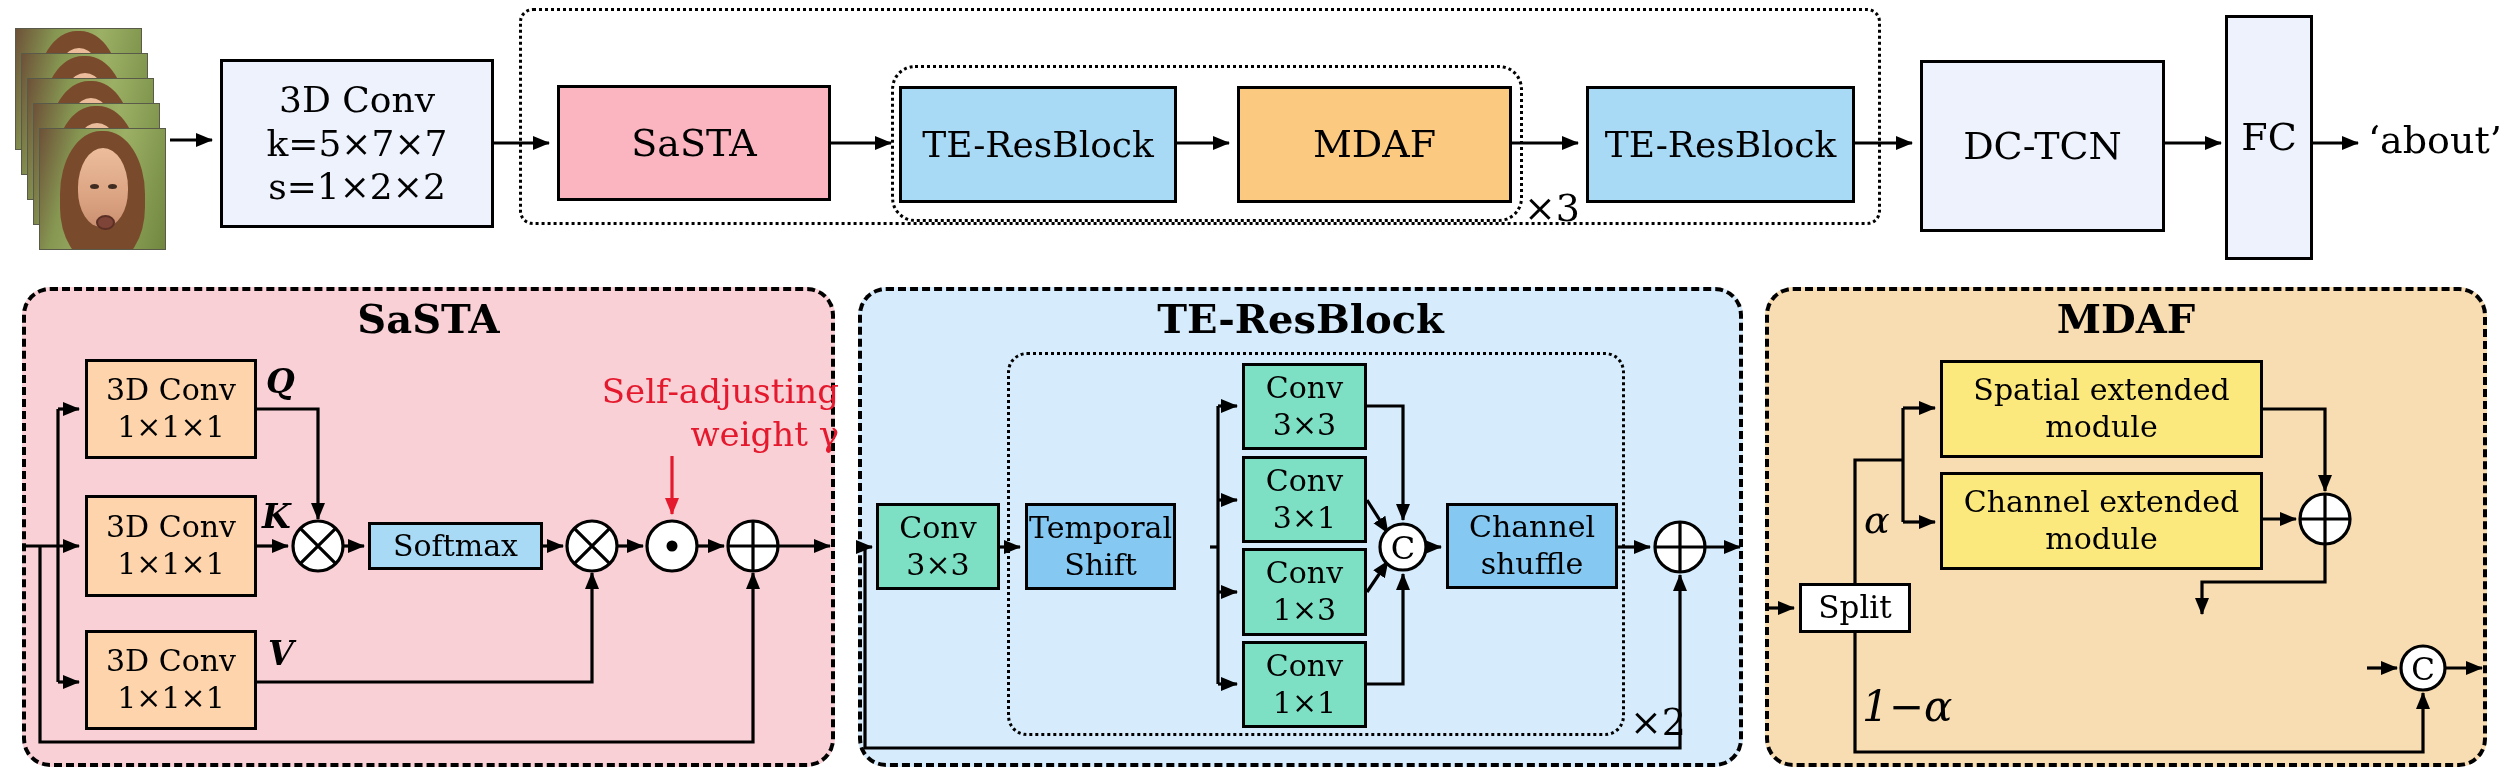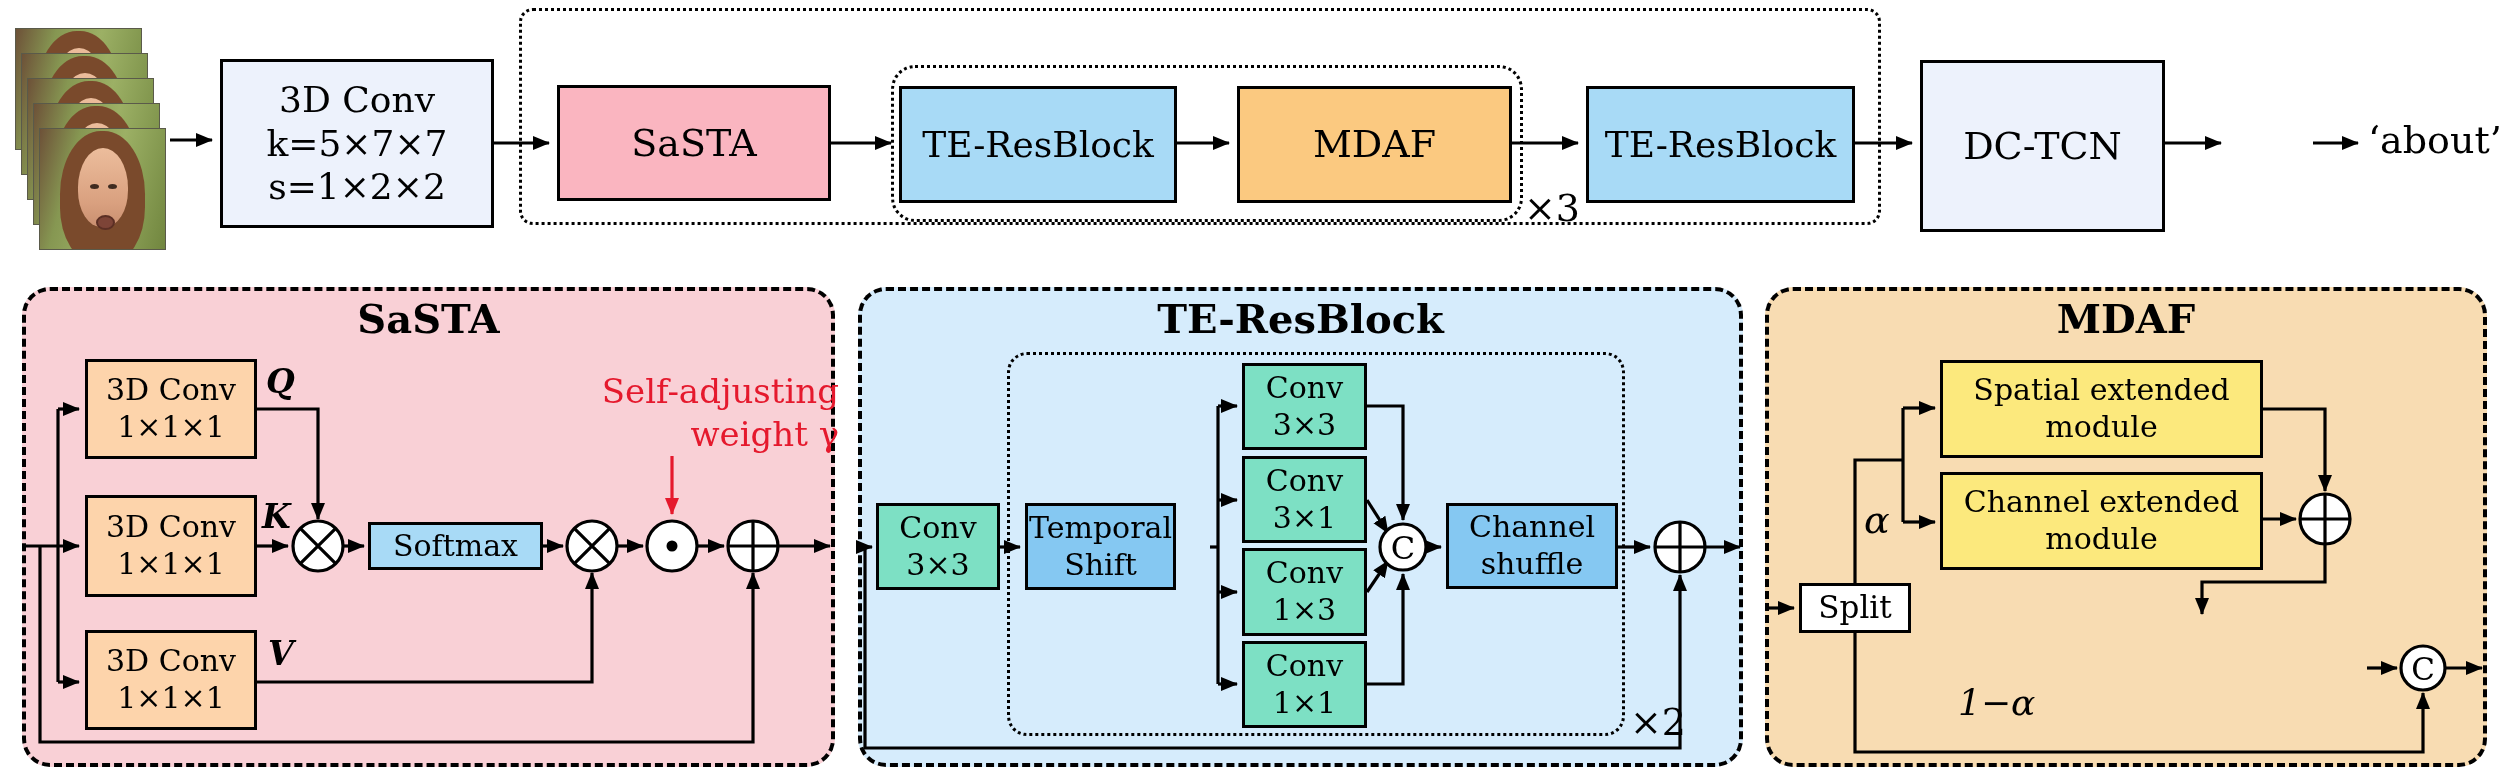--- a/index.html
+++ b/index.html
@@ -193,20 +193,23 @@
   <div class="lbl" style="left:1524px;top:186px;font-size:38px;">×3</div>
 
   <div class="bx" style="left:1586px;top:86px;width:269px;height:117px;background:#a8daf6;font-size:36px;">
     <span>TE-ResBlock</span>
   </div>
 
   <div class="bx" style="left:1920px;top:60px;width:245px;height:172px;background:#edf2fc;font-size:38px;">
     <span>DC-TCN</span>
   </div>
 
+  <div class="bx" style="left:2225px;top:15px;width:88px;height:245px;background:#edf2fc;font-size:38px;">
+    <span>FC</span>
+  </div>
 
   <div class="lbl" style="left:2368px;top:118px;font-size:38px;">‘about’</div>
 
   <div class="ttl" style="left:22px;top:295px;width:813px;font-size:40px;">SaSTA</div>
 
   <div class="bx" style="left:85px;top:359px;width:172px;height:100px;background:#fdd4ab;font-size:30px;">
     <span>3D Conv</span>
     <span>1×1×1</span>
   </div>
   <div class="lbl boldital" style="left:266px;top:362px;font-size:33px;">Q</div>
@@ -268,21 +271,21 @@
 
   <div class="lbl" style="left:1630px;top:700px;font-size:38px;">×2</div>
 
   <div class="ttl" style="left:1765px;top:295px;width:722px;font-size:40px;">MDAF</div>
 
   <div class="bx" style="left:1799px;top:583px;width:112px;height:50px;background:#ffffff;font-size:31px;">
     <span>Split</span>
   </div>
 
   <div class="lbl ital" style="left:1864px;top:498px;font-size:38px;">α</div>
-  <div class="lbl ital" style="left:1958px;top:682px;font-size:36px;">1−α</div>
+  <div class="lbl ital" style="left:1862px;top:682px;font-size:42px;">1−α</div>
 
   <div class="bx" style="left:1940px;top:360px;width:323px;height:98px;background:#fce97d;font-size:30px;">
     <span>Spatial extended</span>
     <span>module</span>
   </div>
 
   <div class="bx" style="left:1940px;top:472px;width:323px;height:98px;background:#fce97d;font-size:30px;">
     <span>Channel extended</span>
     <span>module</span>
   </div>

